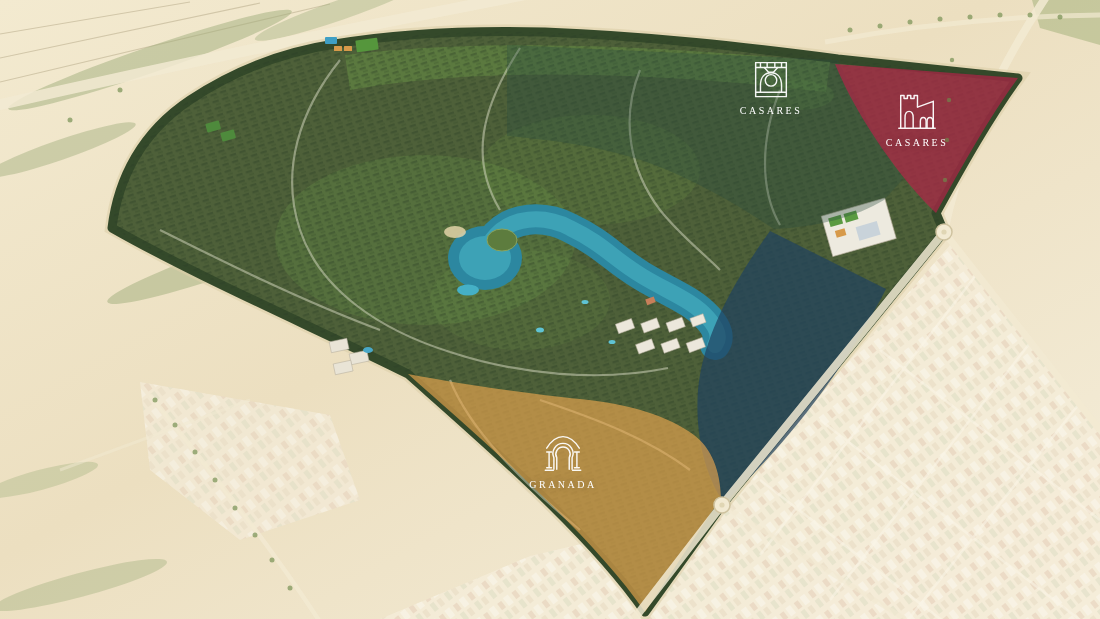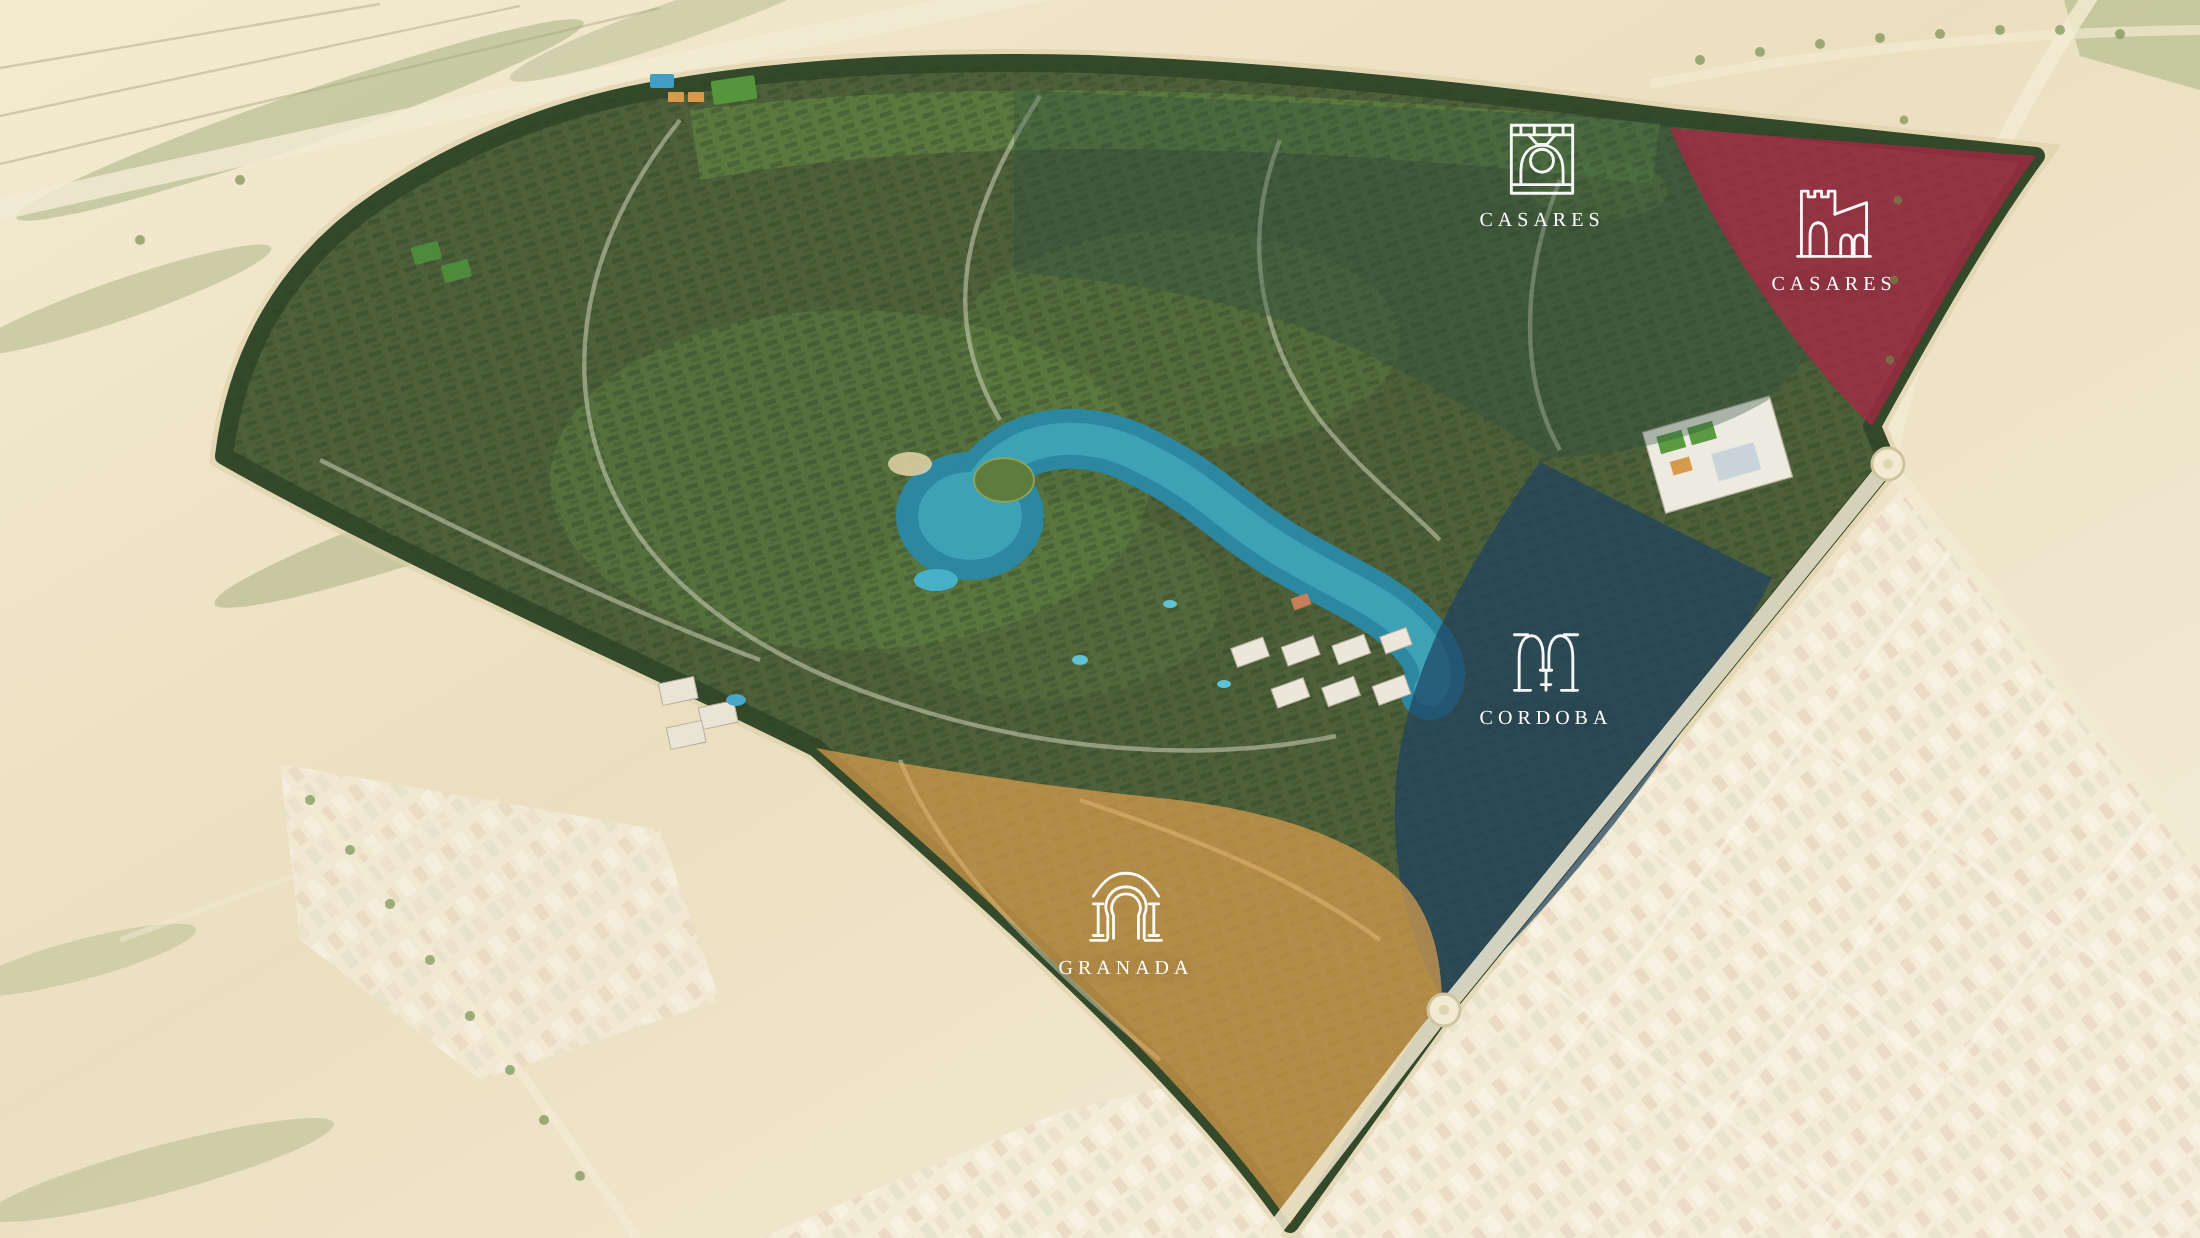--- a/index.html
+++ b/index.html
@@ -221,29 +221,20 @@
     <path d="M7,44 V16 M7,16 V10 H10.5 V13 H14 V10 H17.5 V13 H21 V10 H24.5 V16 M24.5,16 V22"></path>
     <path d="M11.5,44 V33 C11.5,28.5 13.5,26.5 15.75,26.5 C18,26.5 20,28.5 20,33 V44"></path>
     <path d="M24.5,22 L41,16 M41,16 V44"></path>
     <path d="M27.5,44 V37 C27.5,34 29,32.8 30.5,32.8 C32,32.8 33.5,34 33.5,37 V44"></path>
     <path d="M34.5,44 V37 C34.5,34 36,32.8 37.5,32.8 C39,32.8 40.5,34 40.5,37 V44"></path>
     <path d="M5,44 H43"></path>
   </svg>
   <span class="zname">CASARES</span>
 </div>
 
-<div class="zone-label" style="left:703px;top:303px;">
-  <svg class="zicon" viewBox="0 0 48 48">
-    <path d="M7.5,15 H14.5 M33.5,15 H40.5 M7.5,44 H16 M32,44 H40.5"></path>
-    <path d="M10,44 V27 C10,19 13,15.5 16.5,15.5 C20,15.5 22.5,19.5 22.5,26 V33.5"></path>
-    <path d="M25.5,33.5 V26 C25.5,19.5 28,15.5 31.5,15.5 C35,15.5 38,19 38,27 V44"></path>
-    <path d="M21,33.5 H27 M24,33.5 V41 M21.5,41 H26.5 M24,41 V44"></path>
-  </svg>
-  <span class="zname">CORDOBA</span>
-</div>
 
 <div class="zone-label" style="left:493px;top:428px;">
   <svg class="zicon" viewBox="0 0 48 48">
     <path d="M7,21 C13,11.5 18,9 24,9 C30,9 35,11.5 41,21"></path>
     <path d="M9.5,25 V41.5 M38.5,25 V41.5 M7,25 H12 M36,25 H41 M7,41.5 H12 M36,41.5 H41"></path>
     <path d="M14.5,43 V31 A10.5,10.5 0 1 1 33.5,31 V43"></path>
     <path d="M17.5,43 V31 A7.5,7.5 0 1 1 30.5,31 V43"></path>
     <path d="M5.5,44 H14 M34,44 H42.5"></path>
   </svg>
   <span class="zname">GRANADA</span>

